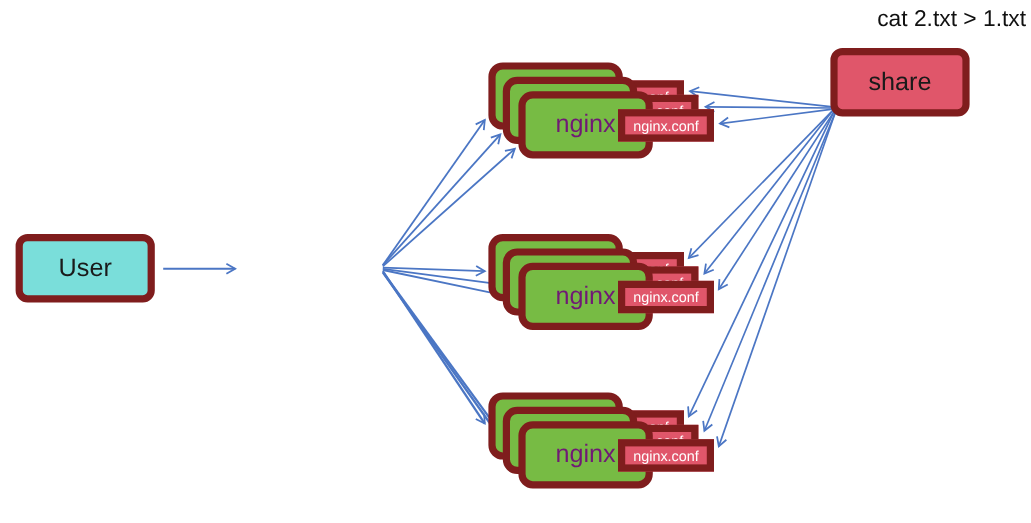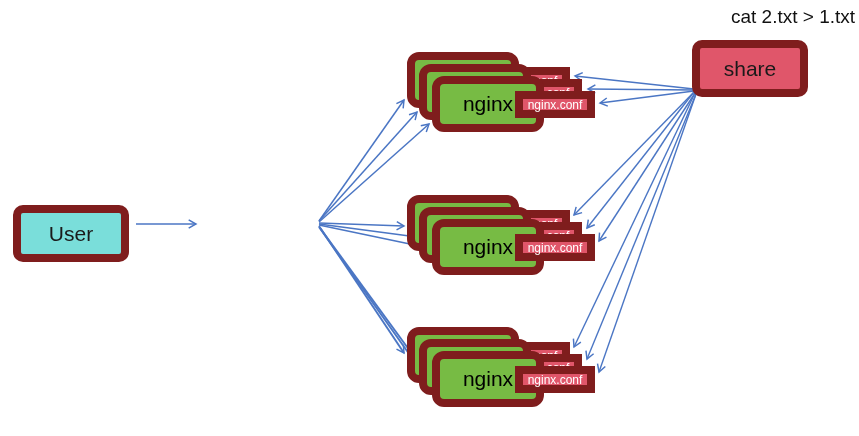--- a/index.html
+++ b/index.html
@@ -6,34 +6,34 @@
   body {
     width: 859px; height: 436px;
     background: #ffffff;
     font-family: "Liberation Sans", sans-serif;
     position: relative; overflow: hidden;
   }
   .canvas { position: absolute; left: 0; top: 0; width: 859px; height: 436px; }
   .edges-layer { position: absolute; left: 0; top: 0; z-index: 0; }
   .box {
     position: absolute; box-sizing: border-box;
-    border: 8px solid #7f1d1d;
+    border: 6px solid #7f1d1d;
     display: flex; align-items: center; justify-content: center;
     z-index: 1;
   }
   .main-node {
     width: 116px; height: 57px; border-radius: 10px;
     font-size: 21px; color: #1a1a1a;
   }
-  .cyan  { background: #7adeda; margin-top: 10px; }
+  .cyan  { background: #7adeda; }
   .red   { background: #e0566a; }
   .green {
     background: #77bb44; border-radius: 12px;
     width: 112px; height: 56px;
-    font-size: 21px; color: #000000;
+    font-size: 21px; color: #701a75;
   }
   .conf {
     background: #e0566a; border-radius: 0;
     width: 80px; height: 27px;
     font-size: 12px; color: #ffffff;
   }
   .annotation {
     position: absolute; z-index: 2;
     font-size: 19px; color: #111111;
     width: 170px; text-align: center;

